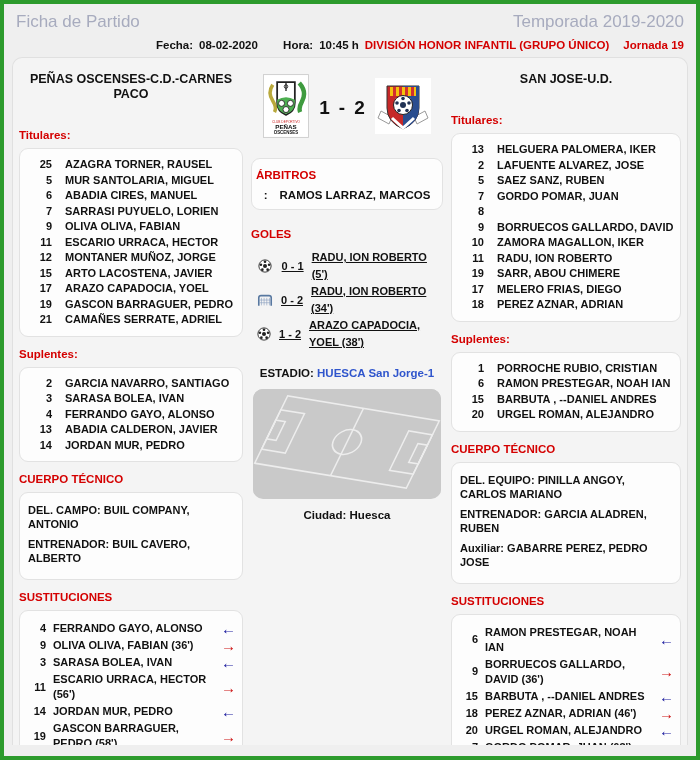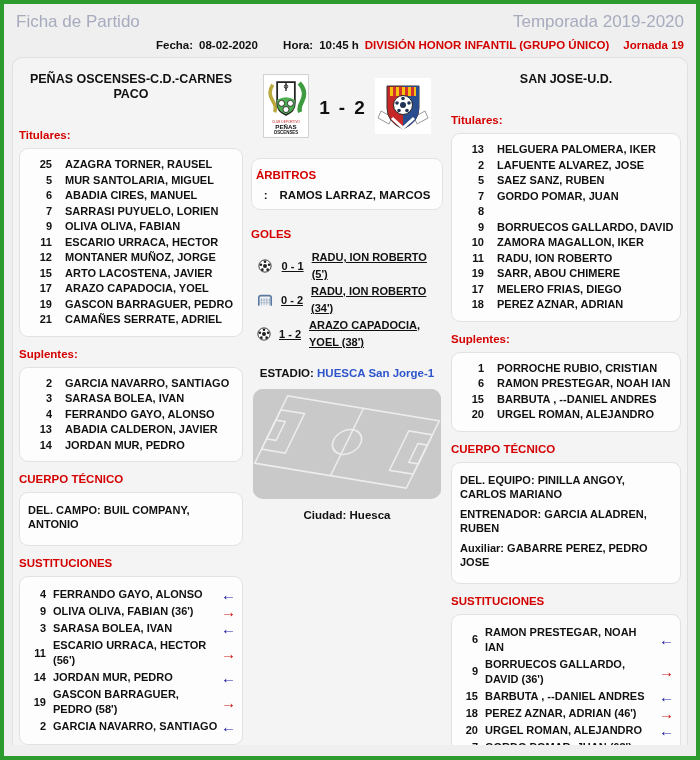--- a/index.html
+++ b/index.html
@@ -179,20 +179,24 @@
       </div>
 
       <div class="rhead">CUERPO TÉCNICO</div>
       <div class="box">
 
           <div class="staff-row">
             <span class="staff-label">DEL. CAMPO:</span>
             <span class="staff-name">BUIL COMPANY, ANTONIO</span>
           </div>
 
+          <div class="staff-row">
+            <span class="staff-label">ENTRENADOR:</span>
+            <span class="staff-name">BUIL CAVERO, ALBERTO</span>
+          </div>
 
       </div>
 
       <div class="rhead">SUSTITUCIONES</div>
       <div class="box">
 
           <div class="sub-row in">
             <span class="snum">4</span>
             <span class="sname">FERRANDO GAYO, ALONSO</span>
             <span class="arrow arrow-in">←</span>

